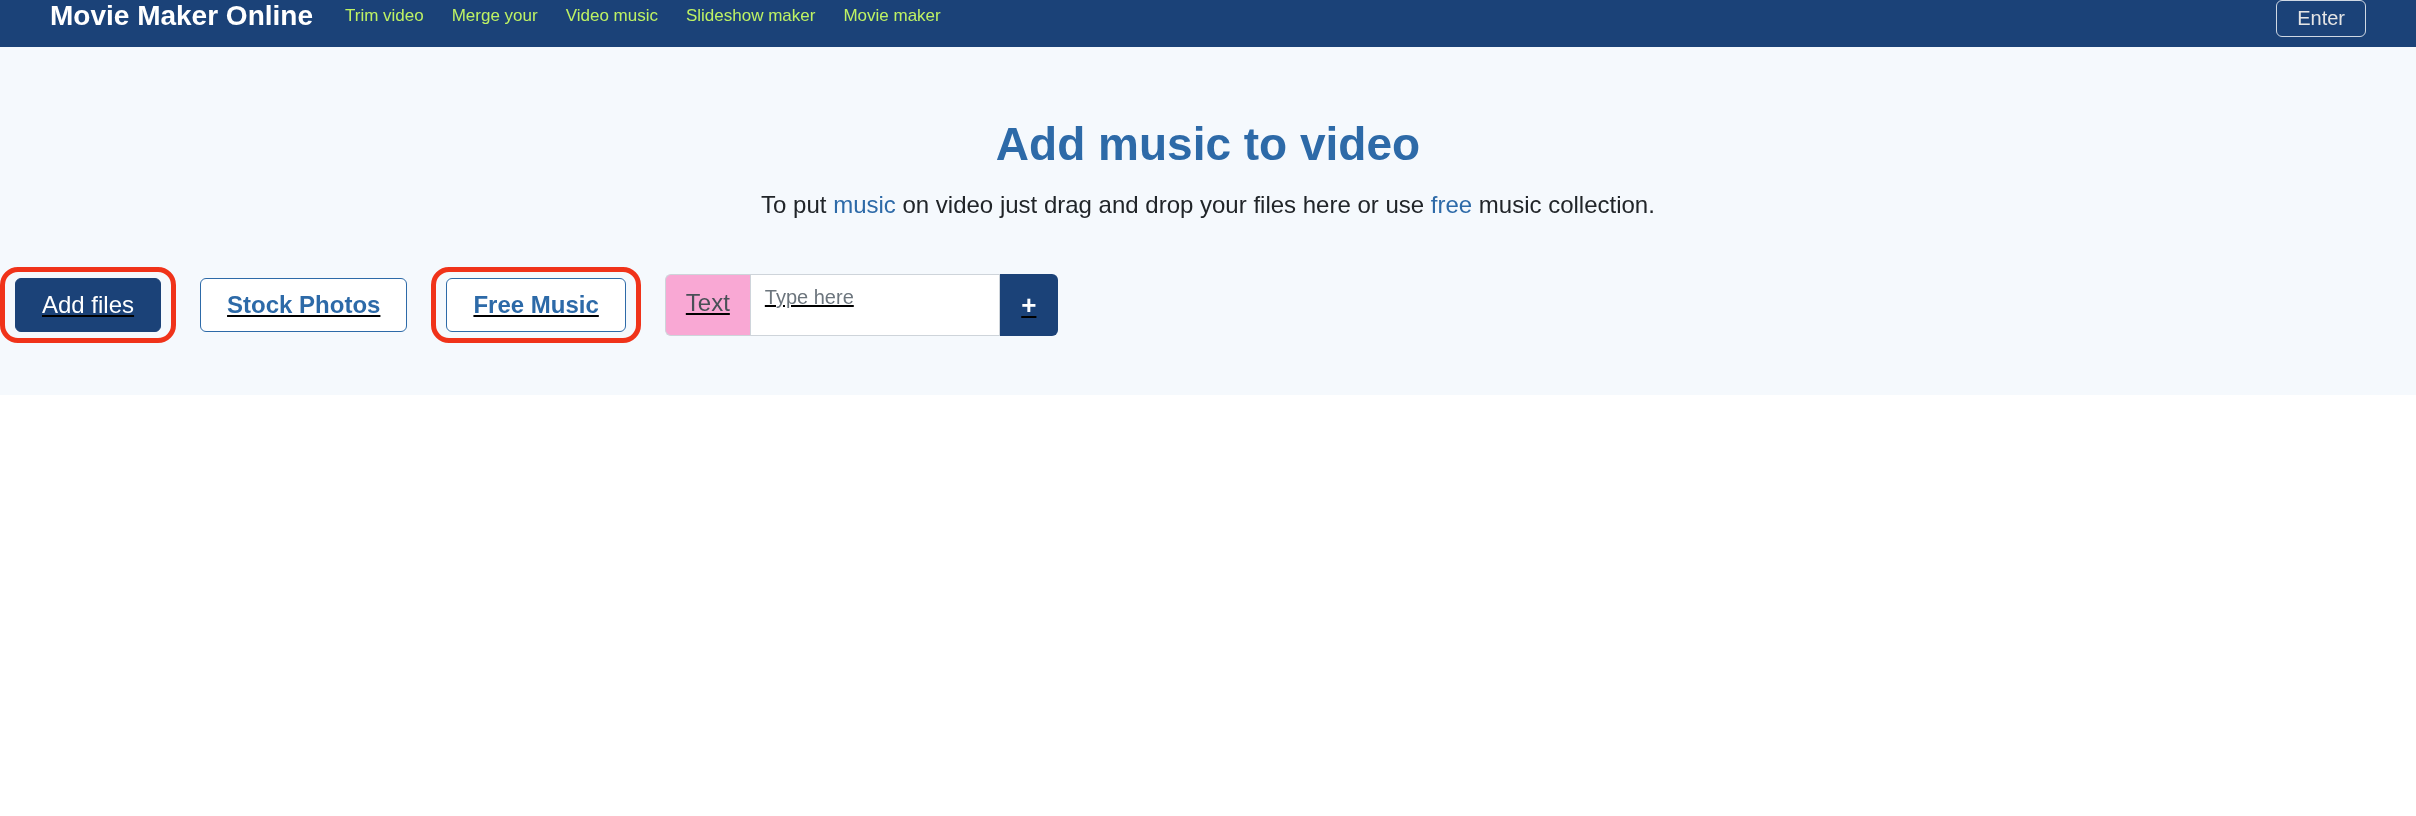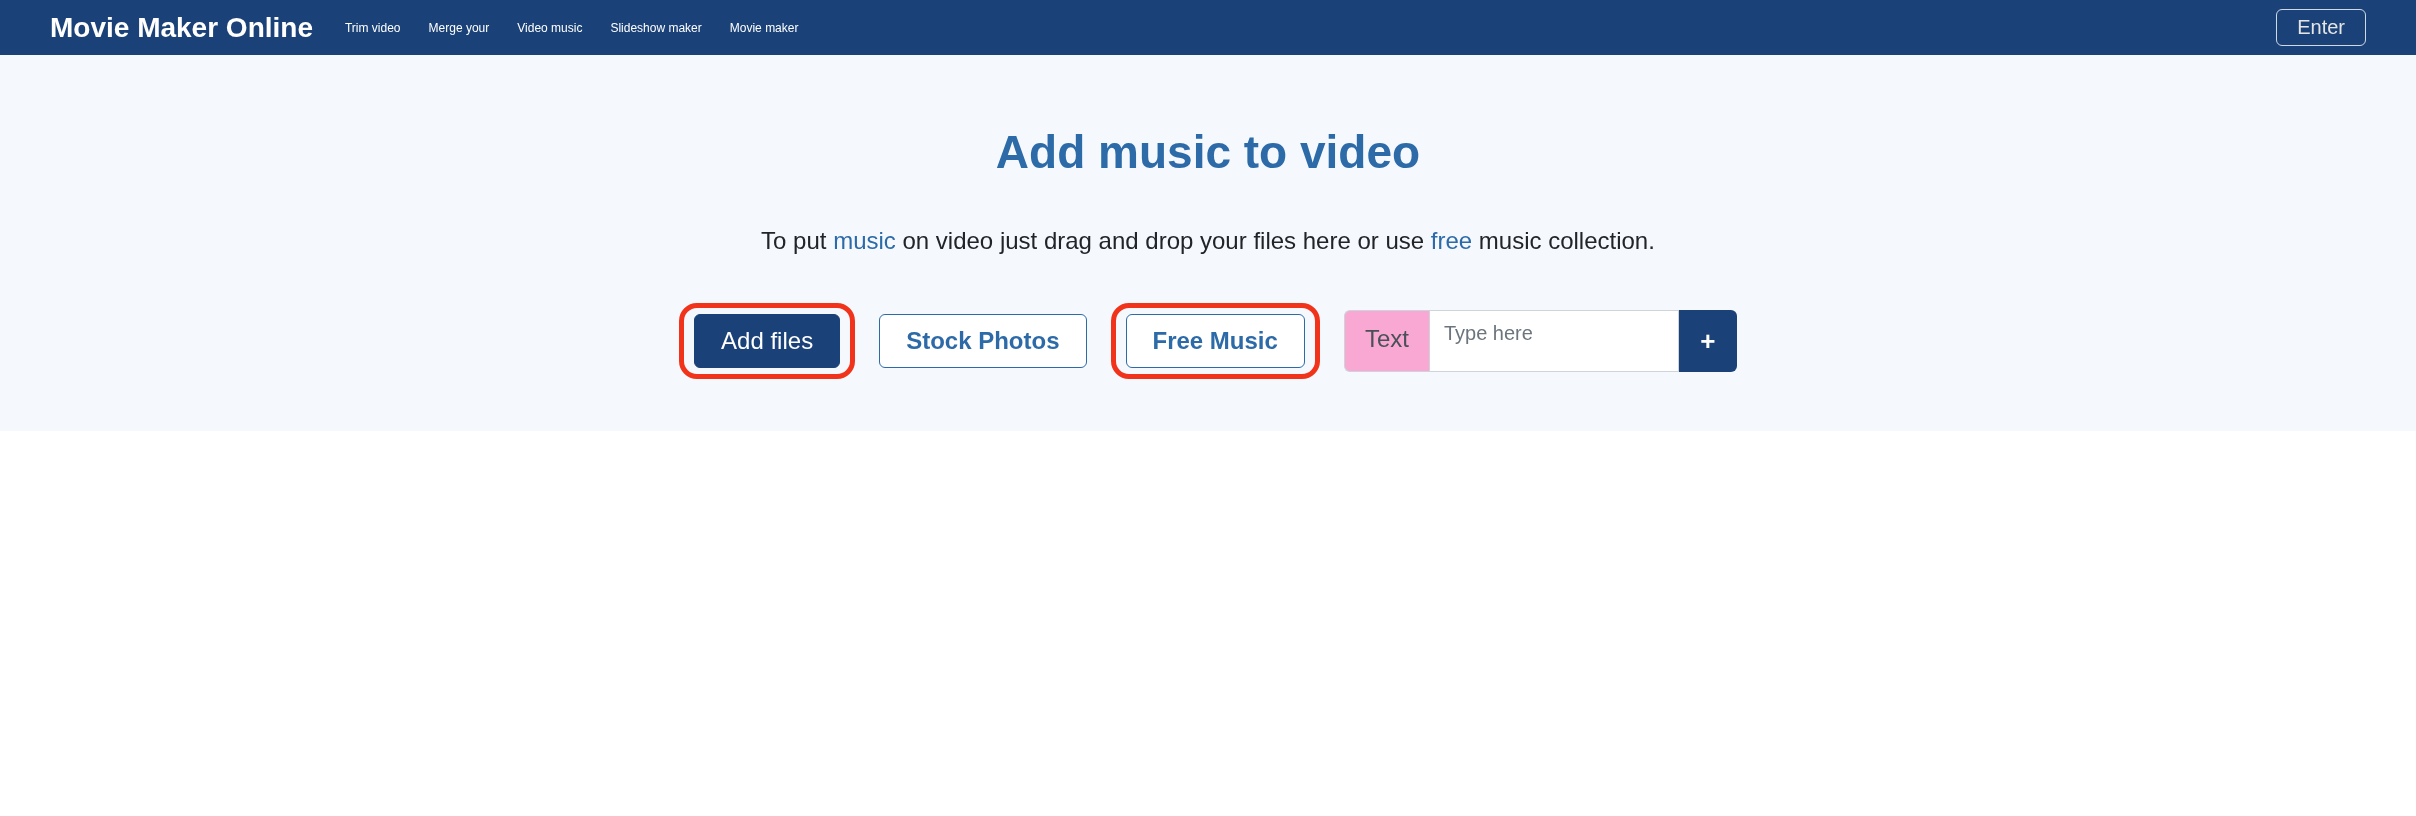--- a/index.html
+++ b/index.html
@@ -8,40 +8,40 @@
       background: #ffffff;
       width: 100%;
       height: 100%;
       overflow-y: scroll;
     }
     .page {
       width: 100%;
     }
     .navbar {
       background: #1b4278;
-      height: 55px;
+      height: 47px;
       display: flex;
-      align-items: center;
+      align-items: flex-start;
       padding: 0 50px 0 50px;
       justify-content: space-between;
     }
     .nav-left {
       display: flex;
       align-items: center;
       gap: 28px;
     }
     .brand {
       color: #ffffff;
       font-size: 28px;
       font-weight: 600;
       margin-right: 4px;
     }
     .nav-link {
-      color: #ffffff;
-      font-size: 12px;
+      color: #bef264;
+      font-size: 17px;
       cursor: pointer;
       white-space: nowrap;
     }
     .enter-btn {
       border: 1.5px solid #cfd8e3;
       color: #e5e5e5;
       background: transparent;
       font-size: 20px;
       padding: 6px 20px;
       border-radius: 6px;
@@ -49,36 +49,36 @@
     }
     .hero {
       background: #f5f9fd;
       padding: 70px 0 52px 0;
       text-align: center;
     }
     .hero-title {
       color: #2d6aa8;
       font-size: 46px;
       font-weight: 600;
-      margin-bottom: 48px;
+      margin-bottom: 20px;
     }
     .hero-sub {
       color: #212529;
       font-size: 24px;
       margin-bottom: 48px;
     }
     .link {
       color: #2d6aa8;
       cursor: pointer;
     }
     .action-row {
       display: flex;
       align-items: center;
-      justify-content: center;
       gap: 24px;
+      text-decoration: underline;
     }
     .highlight-box {
       border: 5px solid #f0331a;
       border-radius: 18px;
       padding: 6px 10px;
       display: inline-flex;
     }
     .btn-primary {
       background: #1b4278;
       color: #ffffff;

